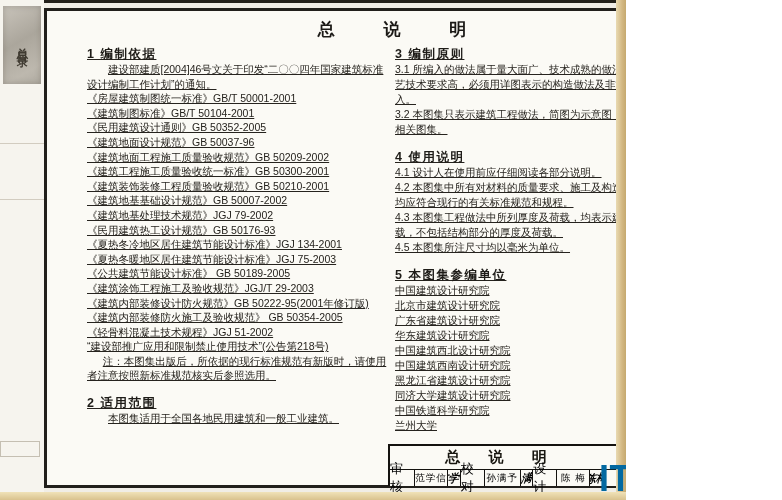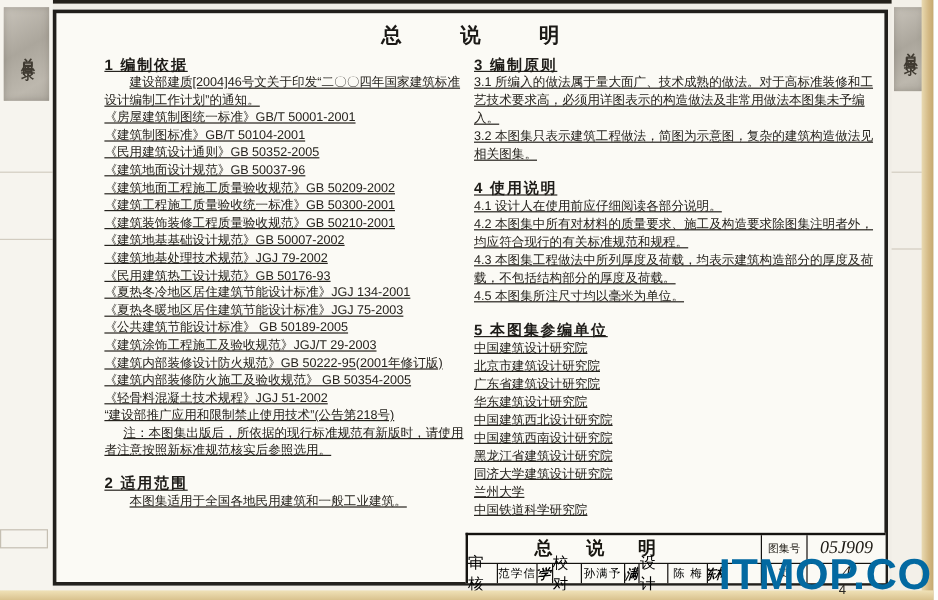--- a/index.html
+++ b/index.html
@@ -1,19 +1,19 @@
 <!DOCTYPE html>
 <html><head>
 <meta charset="utf-8">
 <style>
   * { margin:0; padding:0; box-sizing:border-box; }
   html,body { width:782px; height:500px; }
   body { font-family:"Liberation Sans","DejaVu Sans",sans-serif; }
 
-  .scan { position:relative; width:778px; height:500px; background:#f0ede6; overflow:hidden; }
+  .scan { position:relative; width:626px; height:500px; background:#f0ede6; overflow:hidden; }
 
   
   .top-line { position:absolute; left:44px; top:0; width:700px; height:3px; background:#23201a; }
   .page-edge-right { position:absolute; right:0; top:0; width:10px; height:100%;
                      background:linear-gradient(90deg,#e9dab2 0%,#d3b883 60%,#c5a96f 100%); }
   .page-edge-bottom { position:absolute; left:0; bottom:0; width:100%; height:8px;
                       background:linear-gradient(180deg,#f0e2b8 0%,#d9c28e 100%); }
 
   
   .left-strip { position:absolute; left:0; top:0; width:44px; height:492px; background:#f6f4ee; }
@@ -128,22 +128,22 @@
       <div class="clause">4.5 本图集所注尺寸均以毫米为单位。</div>
       <div class="sec-heading gap">5 本图集参编单位</div>
       <div class="unit-line">中国建筑设计研究院</div>
       <div class="unit-line">北京市建筑设计研究院</div>
       <div class="unit-line">广东省建筑设计研究院</div>
       <div class="unit-line">华东建筑设计研究院</div>
       <div class="unit-line">中国建筑西北设计研究院</div>
       <div class="unit-line">中国建筑西南设计研究院</div>
       <div class="unit-line">黑龙江省建筑设计研究院</div>
       <div class="unit-line">同济大学建筑设计研究院</div>
+      <div class="unit-line">中国铁道科学研究院</div>
       <div class="unit-line">兰州大学</div>
-      <div class="unit-line">中国铁道科学研究院</div>
     </div>
 
     <div class="title-block">
       <div class="tb-row1">
         <div class="tb-main">总 说 明</div>
         <div class="tb-cell w-atlas tb-label">图集号</div>
         <div class="tb-cell w-no tb-value">05J909</div>
       </div>
       <div class="tb-row2">
         <div class="tb-cell r2-label">审核</div>

